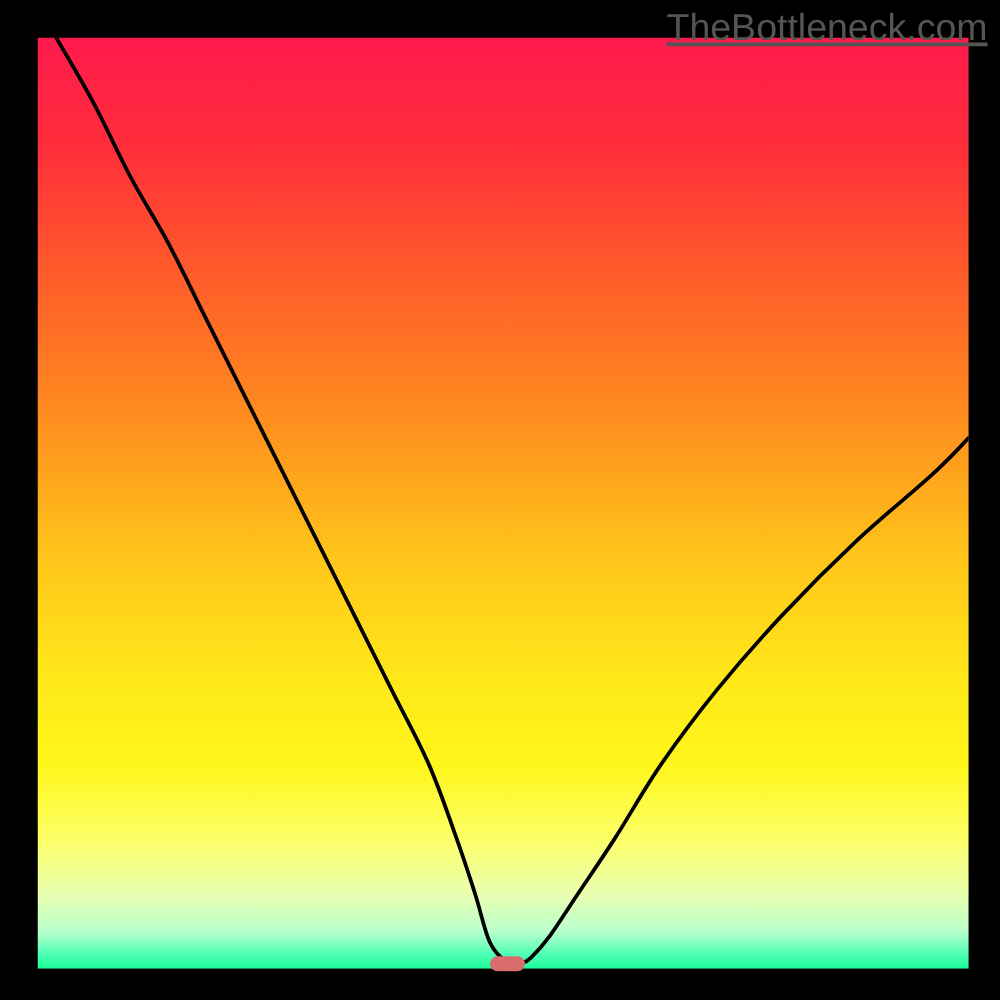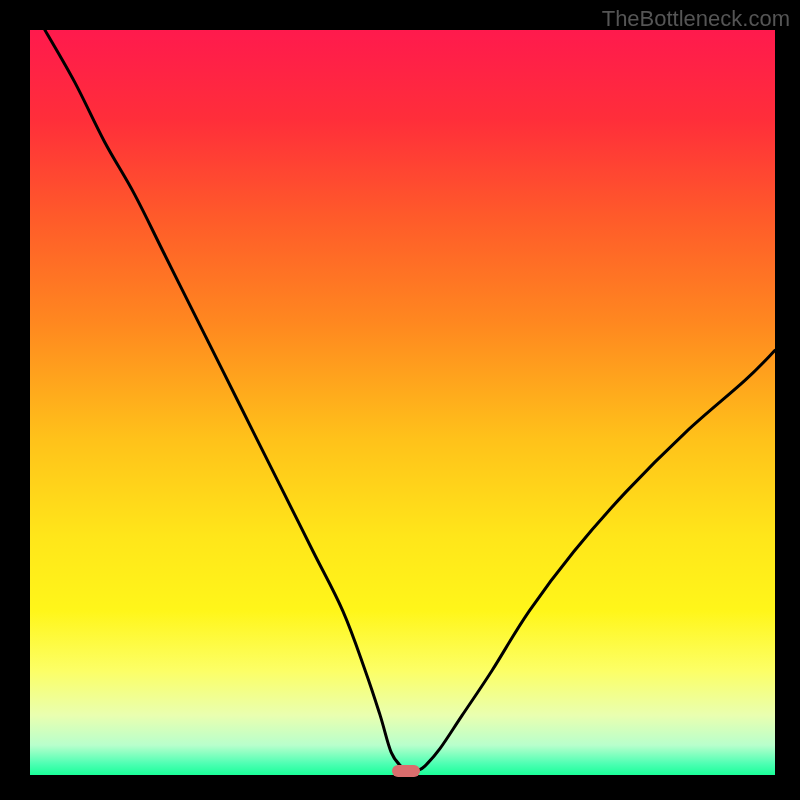--- a/index.html
+++ b/index.html
@@ -8,23 +8,24 @@
     height: 800px;
     background: #000;
     position: relative;
     font-family: Arial, sans-serif;
   }
   .watermark {
     position: absolute;
     top: 6px;
     right: 10px;
     color: #555;
-    font-size: 22px;
+    font-size: 30px;
     font-weight: 500;
     z-index: 10;
+    text-decoration: underline;
   }
   .plot-frame {
     position: absolute;
     left: 30px;
     top: 30px;
     width: 745px;
     height: 745px;
     background: #000;
   }
   .gradient-area {

